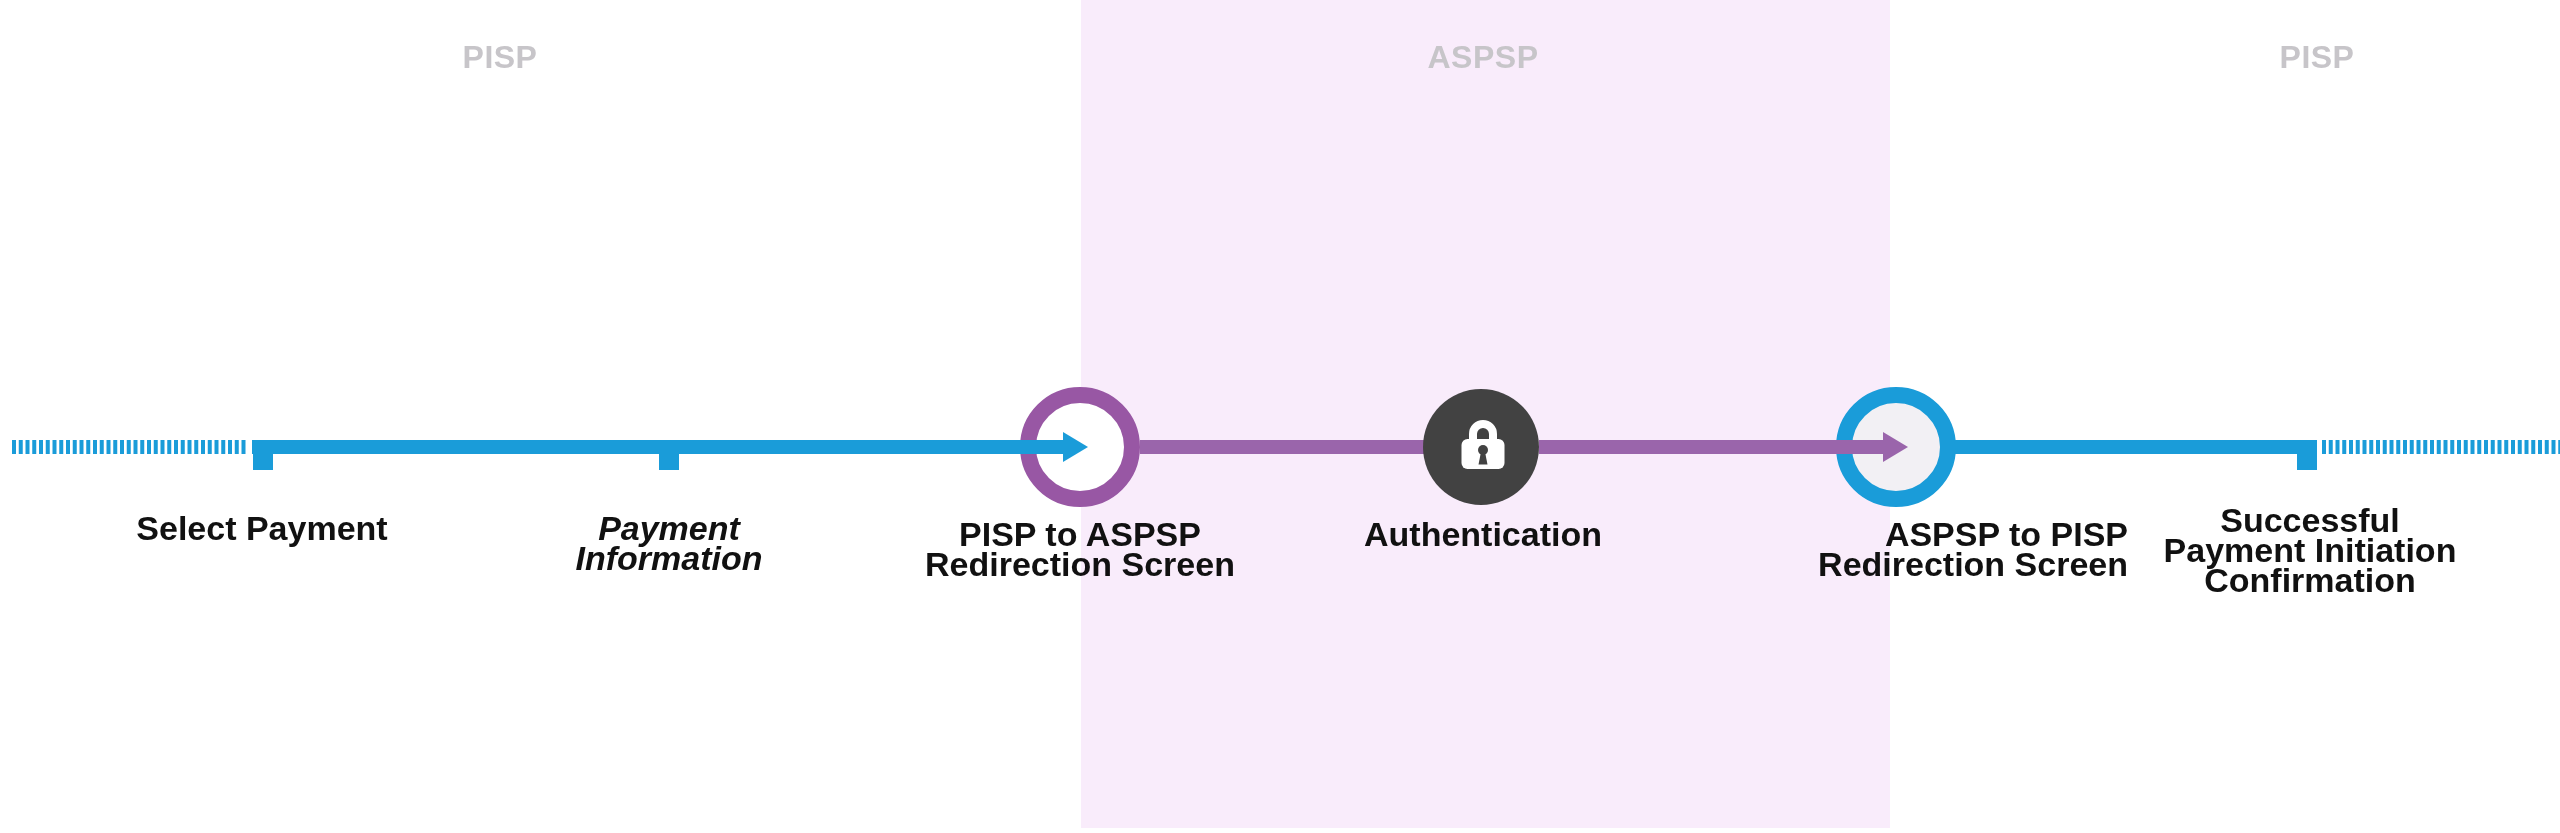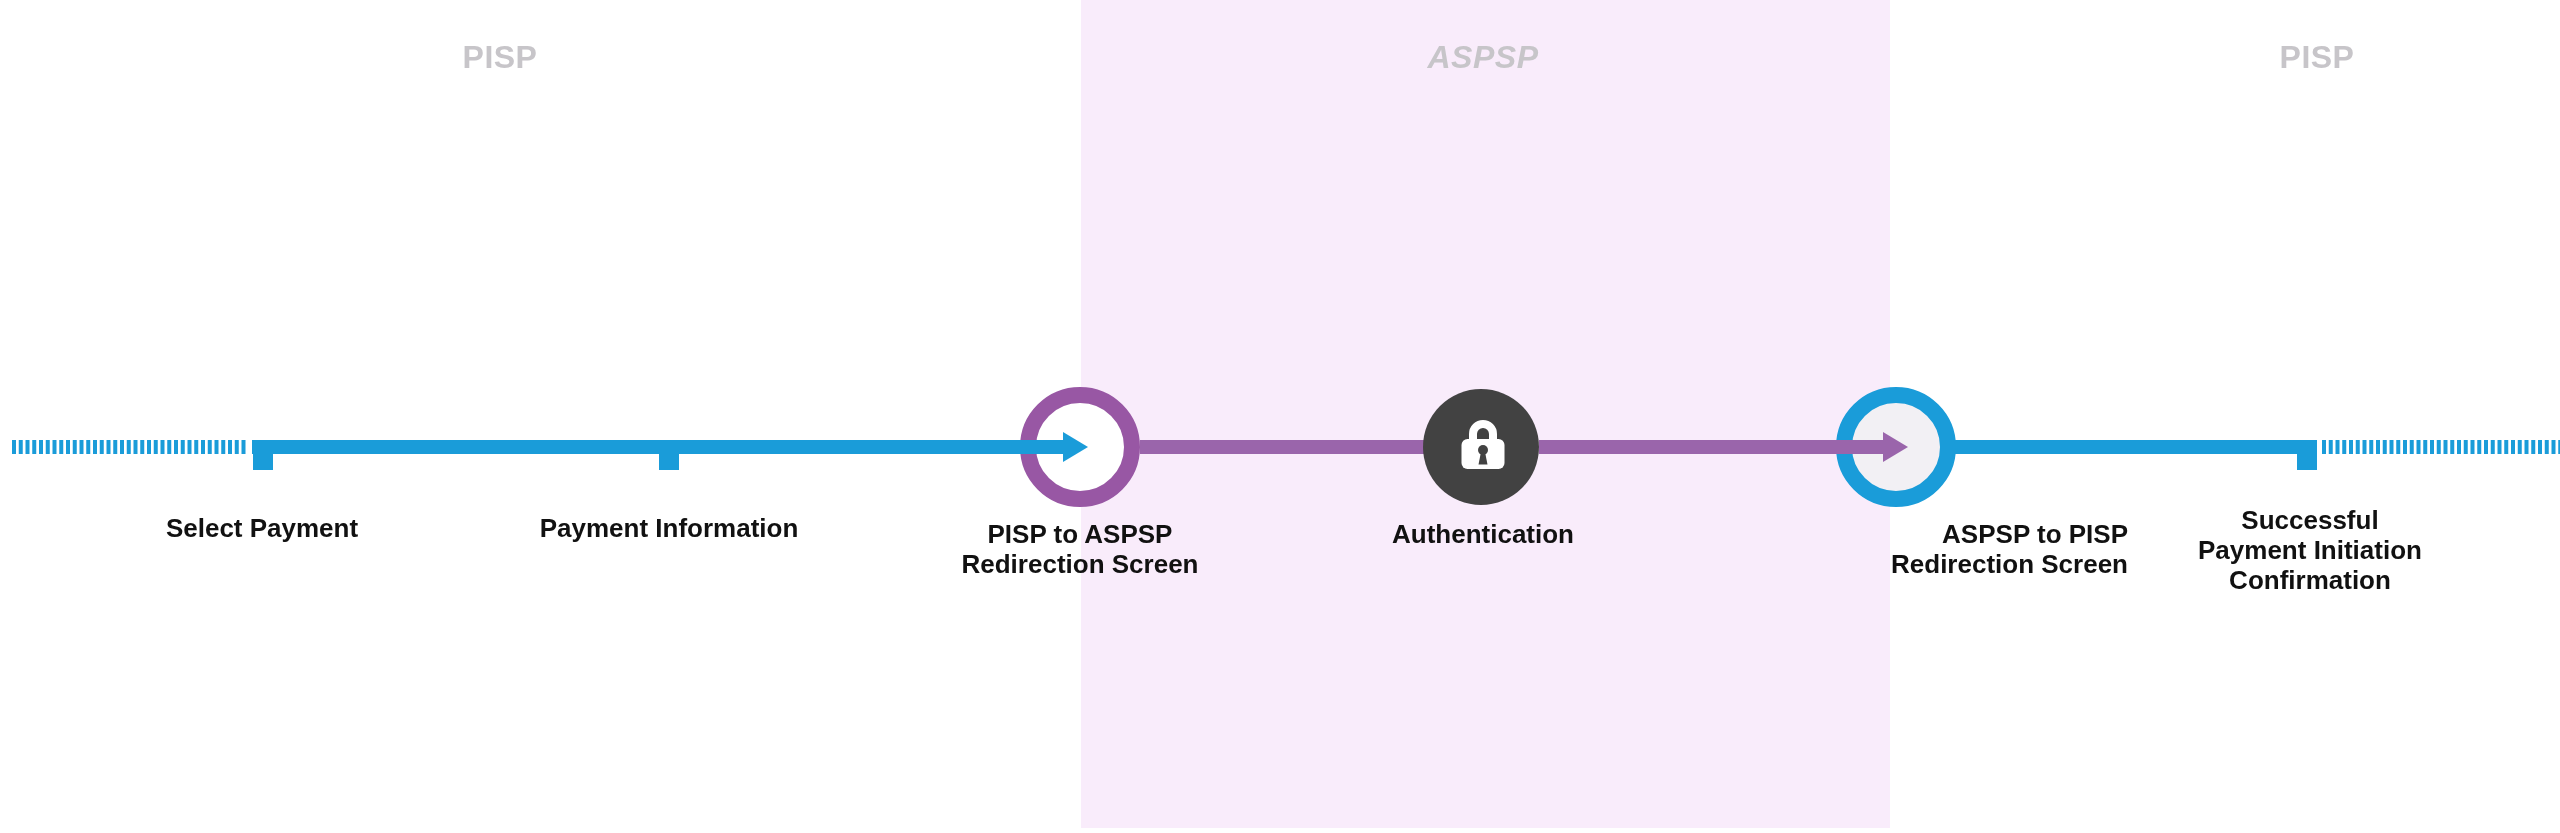--- a/index.html
+++ b/index.html
@@ -27,32 +27,32 @@
     background:var(--aspsp-band);
   }
   .section-label{
     position:absolute;top:40px;width:240px;
     text-align:center;
     font-size:32px;font-weight:bold;line-height:34px;
     color:var(--section-label);
     letter-spacing:0.5px;
   }
   .section-label.s0{left:380px;}
-  .section-label.s1{left:1363px;font-style:italic;}
+  .section-label.s1{left:1363px;}
   .section-label.s2{left:2197px;}
   .timeline-svg{position:absolute;left:0;top:0;}
   .step-label{
     position:absolute;width:320px;
     text-align:center;
-    font-size:26px;font-weight:bold;line-height:30px;
+    font-size:34px;font-weight:bold;line-height:30px;
     color:var(--step-label);
   }
   .step-label span{display:block;}
   .step-label.l0{left:102px;top:513px;}
-  .step-label.l1{left:509px;top:513px;}
+  .step-label.l1{left:509px;top:513px;font-style:italic;}
   .step-label.l2{left:920px;top:519px;}
   .step-label.l3{left:1323px;top:519px;}
   .step-label.l4{left:1808px;top:519px;text-align:right;}
   .step-label.l5{left:2150px;top:505px;}
 </style>
 </head>
 <body>
 
 <div class="canvas">
 

